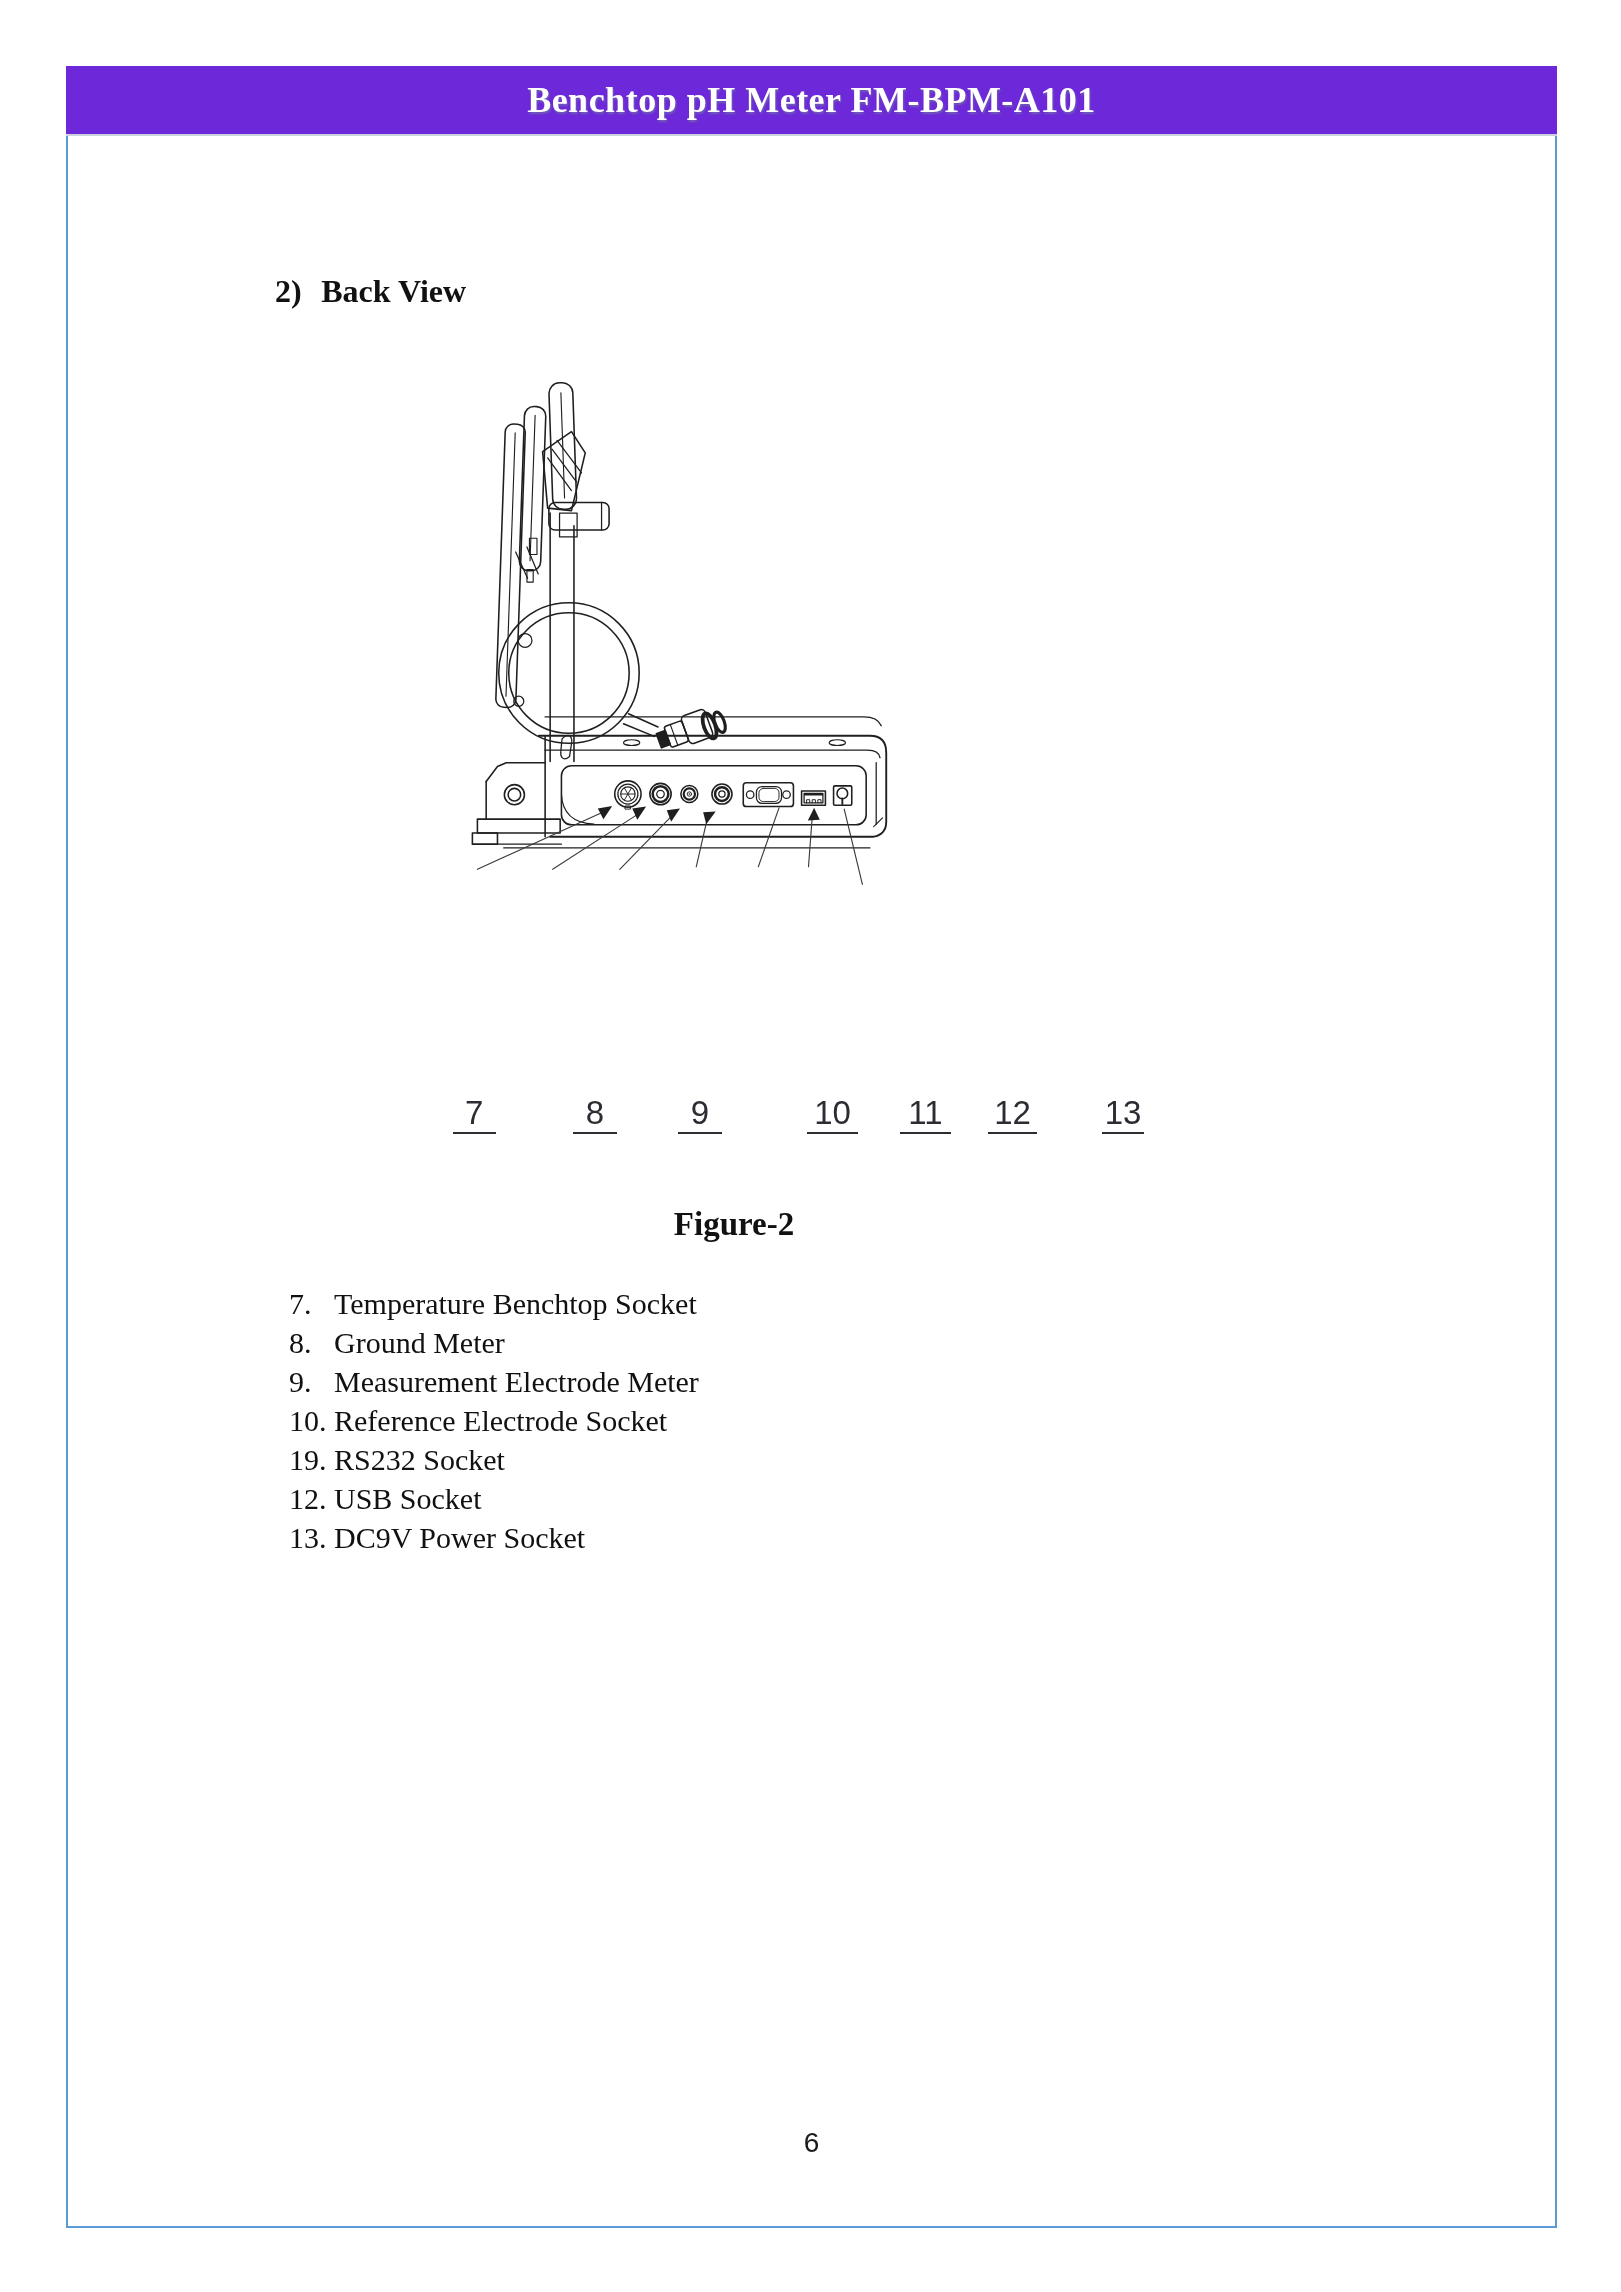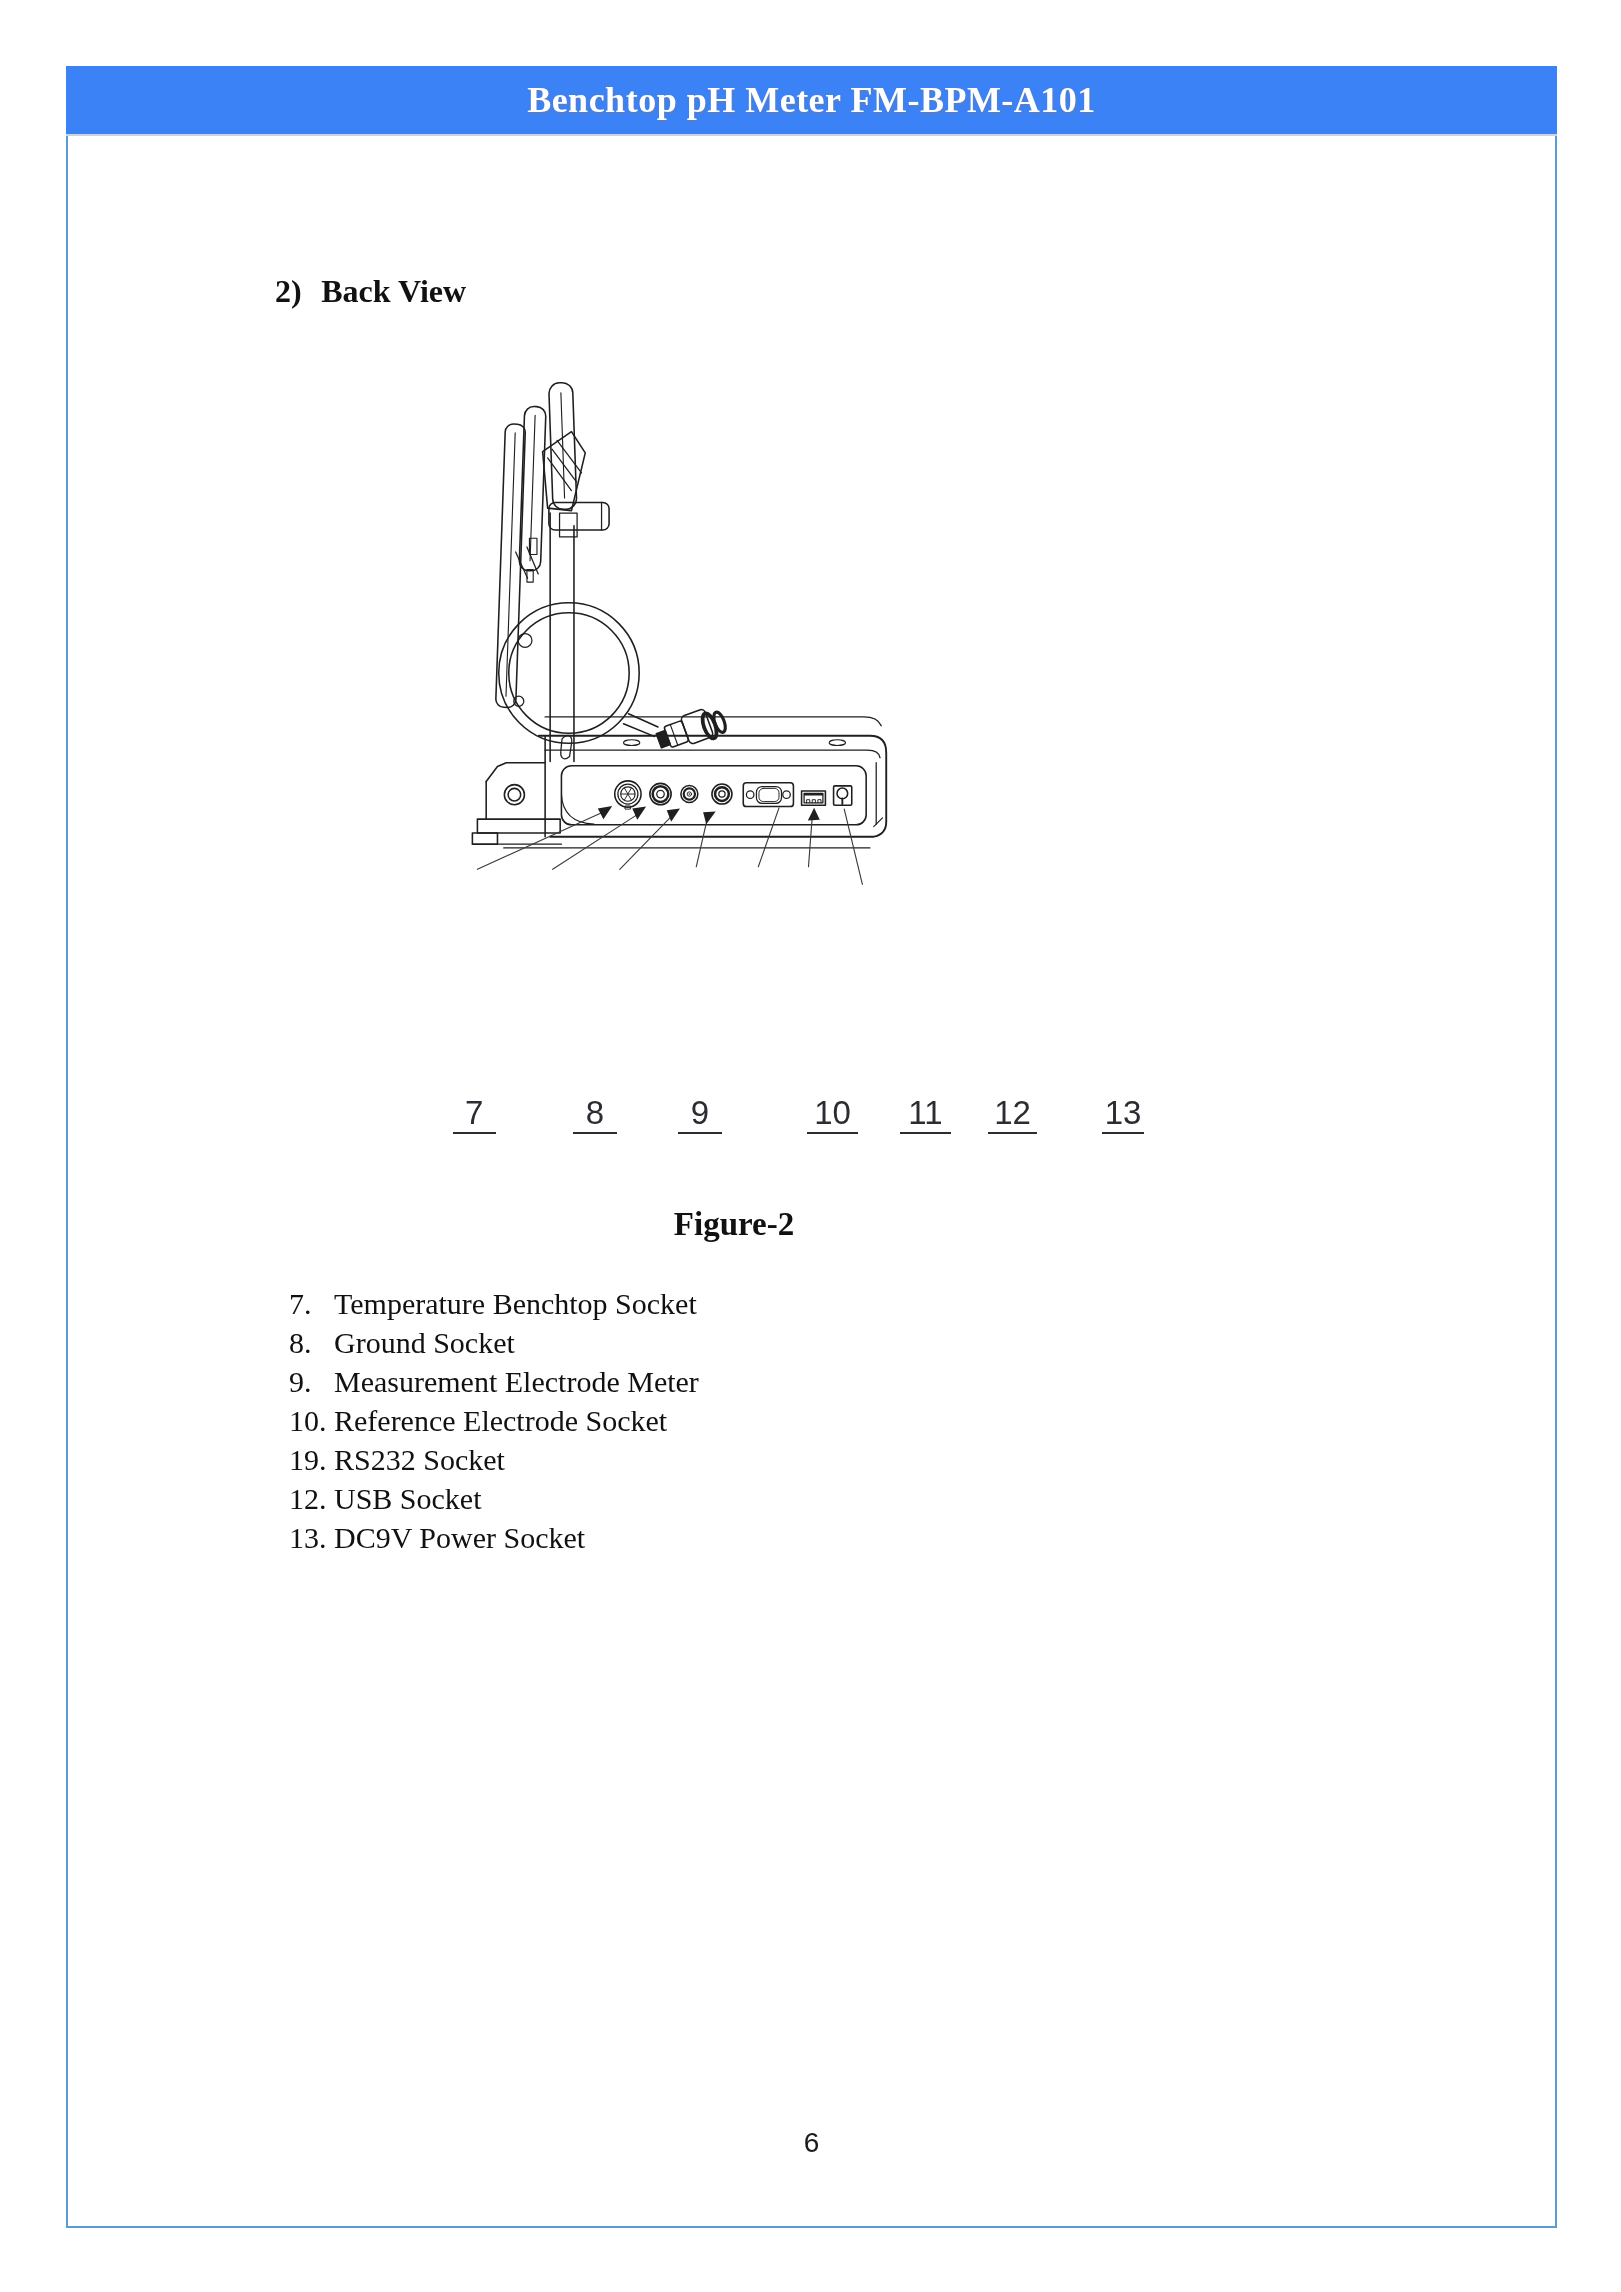--- a/index.html
+++ b/index.html
@@ -2,21 +2,21 @@
 <html><head>
 <meta charset="utf-8">
 <style>
   html,body{margin:0;padding:0;background:#ffffff;}
   body{width:1621px;height:2293px;position:relative;font-family:"Liberation Serif",serif;color:#111;overflow:hidden;}
 
   .page-border{position:absolute;left:66px;top:66px;width:1491px;height:2162px;
     border:2px solid #5b9bd5;box-sizing:border-box;background:#fff;}
 
   .header-bar{position:absolute;left:66px;top:66px;width:1491px;height:70px;
-    background:#3b82f6;box-sizing:border-box;border-bottom:2px solid #ccd3de;
+    background:#6d28d9;box-sizing:border-box;border-bottom:2px solid #ccd3de;
     display:flex;align-items:center;justify-content:center;}
   .header-bar .title{font-size:36px;font-weight:bold;color:#ffffff;letter-spacing:0.5px;
     text-shadow:1px 2px 2px rgba(110,125,160,.65);font-family:"Liberation Serif",serif;}
 
   .section-heading{position:absolute;left:247px;top:273px;font-size:32px;font-weight:bold;white-space:nowrap;margin-left:28px;}
   .section-heading .num{margin-right:19.6px;}
 
   .figure-wrap{position:absolute;left:431px;top:328px;width:765px;height:828px;}
   .figure-wrap svg{position:absolute;left:0;top:0;}
 
@@ -215,21 +215,21 @@
 
 <div class="figure-caption">Figure-2</div>
 
 <div class="legend">
   <div class="legend-row">
       <span class="legend-num">7.</span>
       <span>Temperature Benchtop Socket</span>
     </div>
   <div class="legend-row">
       <span class="legend-num">8.</span>
-      <span>Ground Socket</span>
+      <span>Ground Meter</span>
     </div>
   <div class="legend-row">
       <span class="legend-num">9.</span>
       <span>Measurement Electrode Meter</span>
     </div>
   <div class="legend-row">
       <span class="legend-num">10.</span>
       <span>Reference Electrode Socket</span>
     </div>
   <div class="legend-row">

